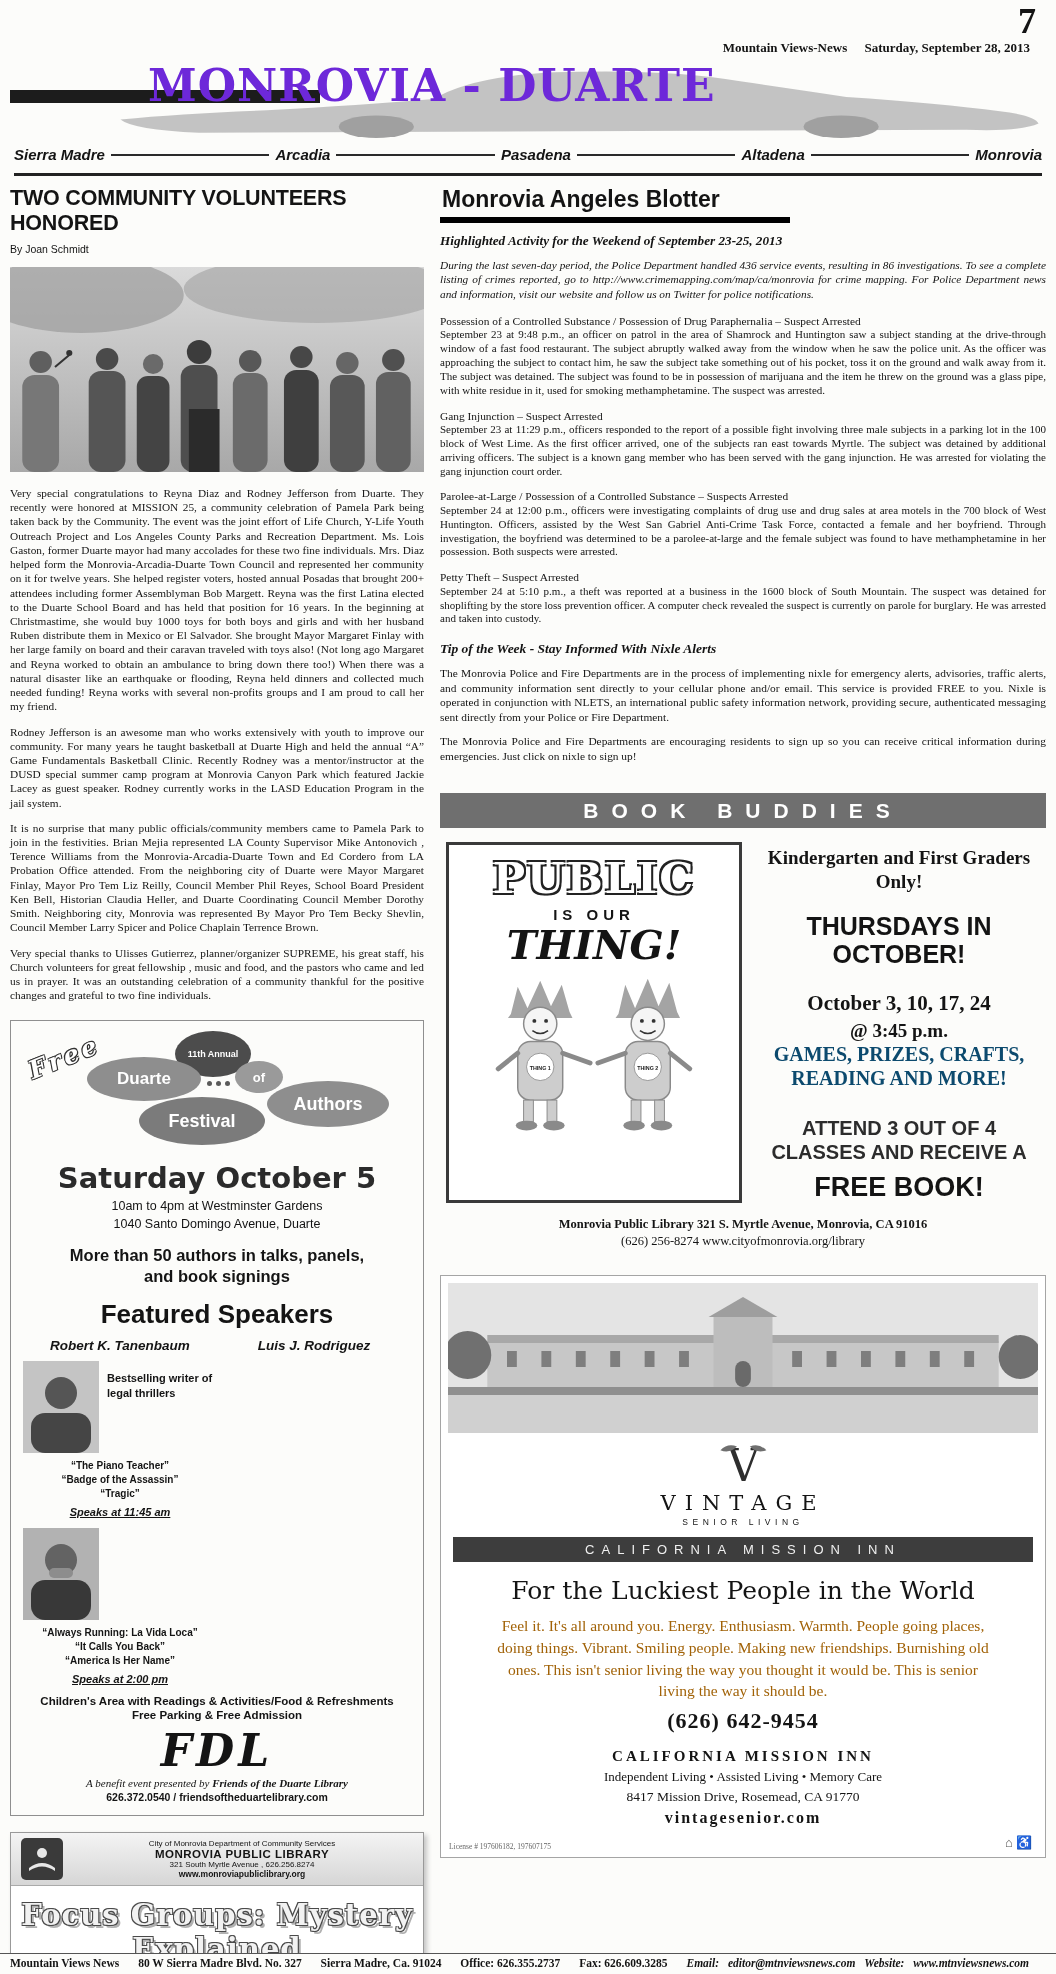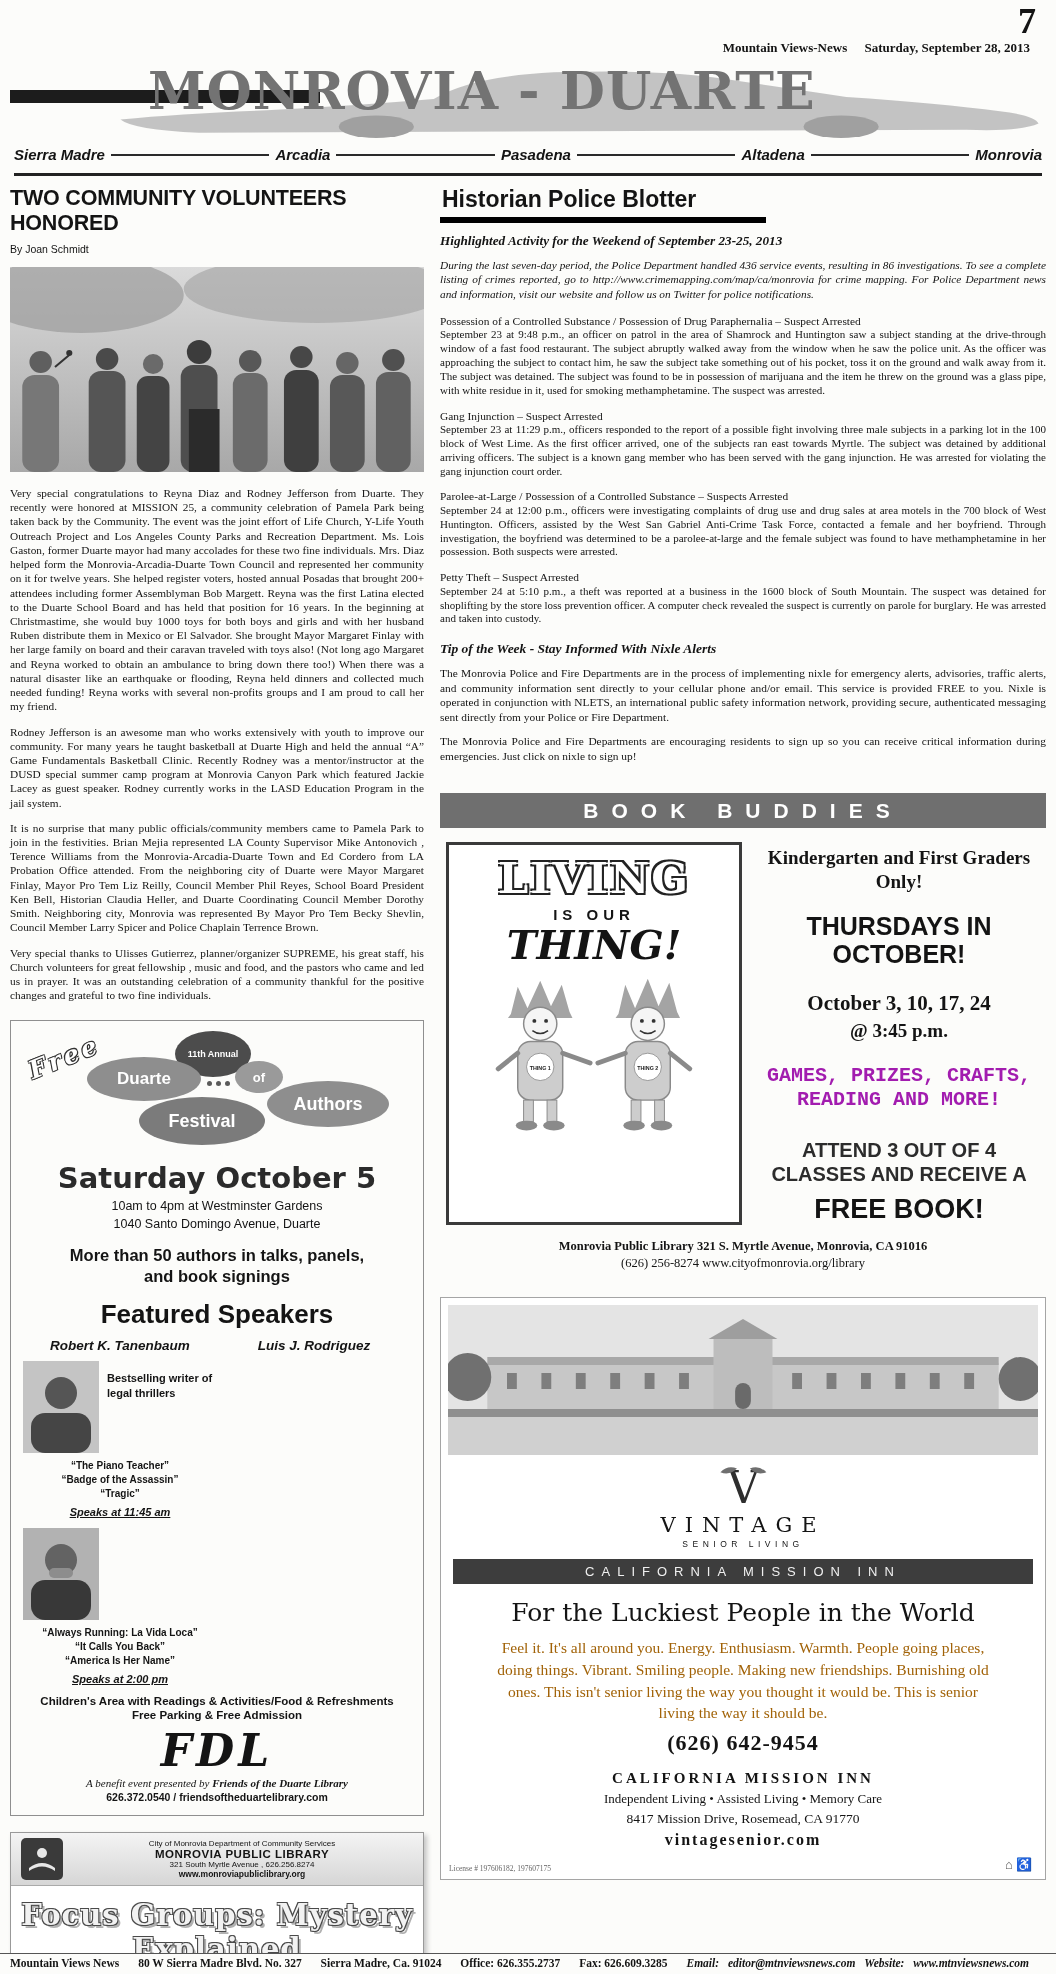--- a/index.html
+++ b/index.html
@@ -7,21 +7,21 @@
   body { font-family:"Liberation Serif", serif; color:#141414; }
   .page { width:1056px; height:1974px; margin:0 auto; background:#fcfcfa; position:relative; overflow:hidden; padding:4px 10px 0; }
 
   
   .pageno { position:absolute; top:0px; right:20px; font-size:36px; font-weight:bold; }
   .dateline { text-align:right; font-weight:bold; font-size:13px; margin:36px 16px 0 0; }
   .dateline span { margin-left:14px; }
   .masthead { position:relative; height:82px; margin-top:2px; }
   .mast-bar { position:absolute; left:0; top:32px; width:310px; height:13px; background:#1c1c1c; }
   .car-svg { position:absolute; left:100px; top:0; width:940px; height:82px; }
-  .mast-title { position:absolute; left:138px; top:2px; font-size:52px; font-weight:bold; font-family:"DejaVu Serif", serif; letter-spacing:1px; color:#737373; white-space:nowrap; }
+  .mast-title { position:absolute; left:138px; top:2px; font-size:44px; font-weight:bold; font-family:"DejaVu Serif", serif; letter-spacing:1px; color:#6d28d9; white-space:nowrap; }
   .cities { display:flex; align-items:center; gap:6px; margin:6px 4px 0; border-bottom:3px solid #222; padding-bottom:10px; }
   .city { font-family:"Liberation Sans", sans-serif; font-weight:bold; font-style:italic; font-size:15px; white-space:nowrap; }
   .city-rule { flex:1; height:2px; background:#2a2a2a; }
 
   
   .columns { display:flex; gap:16px; margin-top:10px; }
   .col-left { width:414px; flex:none; }
   .col-right { flex:1; min-width:0; }
 
   
@@ -101,21 +101,21 @@
   .poster-reading { font-family:"DejaVu Serif", serif; font-weight:bold; font-size:43px; letter-spacing:2px; color:#fff; line-height:1;
     text-shadow:-2px -2px 0 #222, 2px -2px 0 #222, -2px 2px 0 #222, 2px 2px 0 #222; }
   .poster-isour { font-family:"Liberation Sans", sans-serif; font-weight:bold; font-size:15px; letter-spacing:5px; margin:6px 0 2px; }
   .poster-thing { font-family:"DejaVu Serif", serif; font-weight:bold; font-style:italic; font-size:40px; line-height:1; }
   .things { width:256px; height:176px; margin-top:8px; }
   .bb-right { flex:1; text-align:center; }
   .bb-kinder { font-weight:bold; font-size:19px; line-height:1.25; margin-top:4px; }
   .bb-thu { font-family:"Liberation Sans", sans-serif; font-weight:bold; font-size:25px; line-height:1.15; margin-top:18px; }
   .bb-oct { font-weight:bold; font-size:21px; margin-top:22px; }
   .bb-time { font-weight:bold; font-size:19px; margin-top:4px; }
-  .bb-games { font-family:Liberation Mono, monospace; font-weight:bold; font-size:20px; line-height:1.2; color:#a21caf; margin-top:22px; }
+  .bb-games { font-family:Liberation Serif, serif; font-weight:bold; font-size:20px; line-height:1.2; color:#0c4a6e; }
   .bb-attend { font-family:"Liberation Sans", sans-serif; font-weight:bold; font-size:20px; line-height:1.2; color:#2c2c2c; margin-top:26px; }
   .bb-freebook { font-family:"Liberation Sans", sans-serif; font-weight:bold; font-size:27px; margin-top:8px; }
   .bb-addr { text-align:center; font-weight:bold; font-size:12.5px; margin-top:6px; }
   .bb-contact { text-align:center; font-size:12.5px; margin-top:2px; }
 
   
   .vintage { border:1px solid #a5a5a5; margin-top:26px; background:#fff; padding-bottom:4px; }
   .v-photo { display:block; width:calc(100% - 14px); height:150px; margin:7px auto 0; }
   .v-logo { text-align:center; margin-top:8px; }
   .v-mark { height:46px; }
@@ -331,21 +331,21 @@
 
             </ul>
           </div>
         </div>
 
       </div>
     </div>
 
     <div class="col-right">
       <article class="blotter">
-        <h2 class="blot-head">Historian Police Blotter</h2>
+        <h2 class="blot-head">Monrovia Angeles Blotter</h2>
         <div class="blot-sub">Highlighted Activity for the Weekend of September 23-25, 2013</div>
         <div class="blot-intro">During the last seven-day period, the Police Department handled 436 service events, resulting in 86 investigations. To see a complete listing of crimes reported, go to http://www.crimemapping.com/map/ca/monrovia for crime mapping. For Police Department news and information, visit our website and follow us on Twitter for police notifications.</div>
 
         <div class="blot-title">Possession of a Controlled Substance / Possession of Drug Paraphernalia – Suspect Arrested</div>
         <div class="blot-body">September 23 at 9:48 p.m., an officer on patrol in the area of Shamrock and Huntington saw a subject standing at the drive-through window of a fast food restaurant. The subject abruptly walked away from the window when he saw the police unit. As the officer was approaching the subject to contact him, he saw the subject take something out of his pocket, toss it on the ground and walk away from it. The subject was detained. The subject was found to be in possession of marijuana and the item he threw on the ground was a glass pipe, with white residue in it, used for smoking methamphetamine. The suspect was arrested.</div>
 
         <div class="blot-title">Gang Injunction – Suspect Arrested</div>
         <div class="blot-body">September 23 at 11:29 p.m., officers responded to the report of a possible fight involving three male subjects in a parking lot in the 100 block of West Lime. As the first officer arrived, one of the subjects ran east towards Myrtle. The subject was detained by additional arriving officers. The subject is a known gang member who has been served with the gang injunction. He was arrested for violating the gang injunction court order.</div>
 
         <div class="blot-title">Parolee-at-Large / Possession of a Controlled Substance – Suspects Arrested</div>
@@ -356,21 +356,21 @@
 
         <div class="tip-title">Tip of the Week -  Stay Informed With Nixle Alerts</div>
         <div class="tip-p">The Monrovia Police and Fire Departments are in the process of implementing nixle for emergency alerts, advisories, traffic alerts, and community information sent directly to your cellular phone and/or email. This service is provided FREE to you. Nixle is operated in conjunction with NLETS, an international public safety information network, providing secure, authenticated messaging sent directly from your Police or Fire Department.</div>
         <div class="tip-p">The Monrovia Police and Fire Departments are encouraging residents to sign up so you can receive critical information during emergencies. Just click on nixle to sign up!</div>
       </article>
 
       <div class="bb">
         <div class="bb-bar">BOOK BUDDIES</div>
         <div class="bb-body">
           <div class="poster">
-            <div class="poster-reading">LIVING</div>
+            <div class="poster-reading">PUBLIC</div>
             <div class="poster-isour">IS OUR</div>
             <div class="poster-thing">THING!</div>
             <svg class="things" viewBox="0 0 260 180">
 
               <polygon points="45,42 52,14 62,36 75,8 86,34 97,12 105,40 108,46 42,46" fill="#a4a4a4"></polygon>
               <circle cx="75" cy="52" r="17" fill="#f5f5f5" stroke="#8a8a8a" stroke-width="1.5"></circle>
               <circle cx="69" cy="49" r="2" fill="#333"></circle>
                 <circle cx="81" cy="49" r="2" fill="#333"></circle>
               <path d="M67 59 Q75 65 83 59" stroke="#333" stroke-width="1.5" fill="none"></path>
               <rect x="52" y="70" width="46" height="60" rx="13" fill="#cdcdcd" stroke="#8a8a8a" stroke-width="1.5"></rect>

